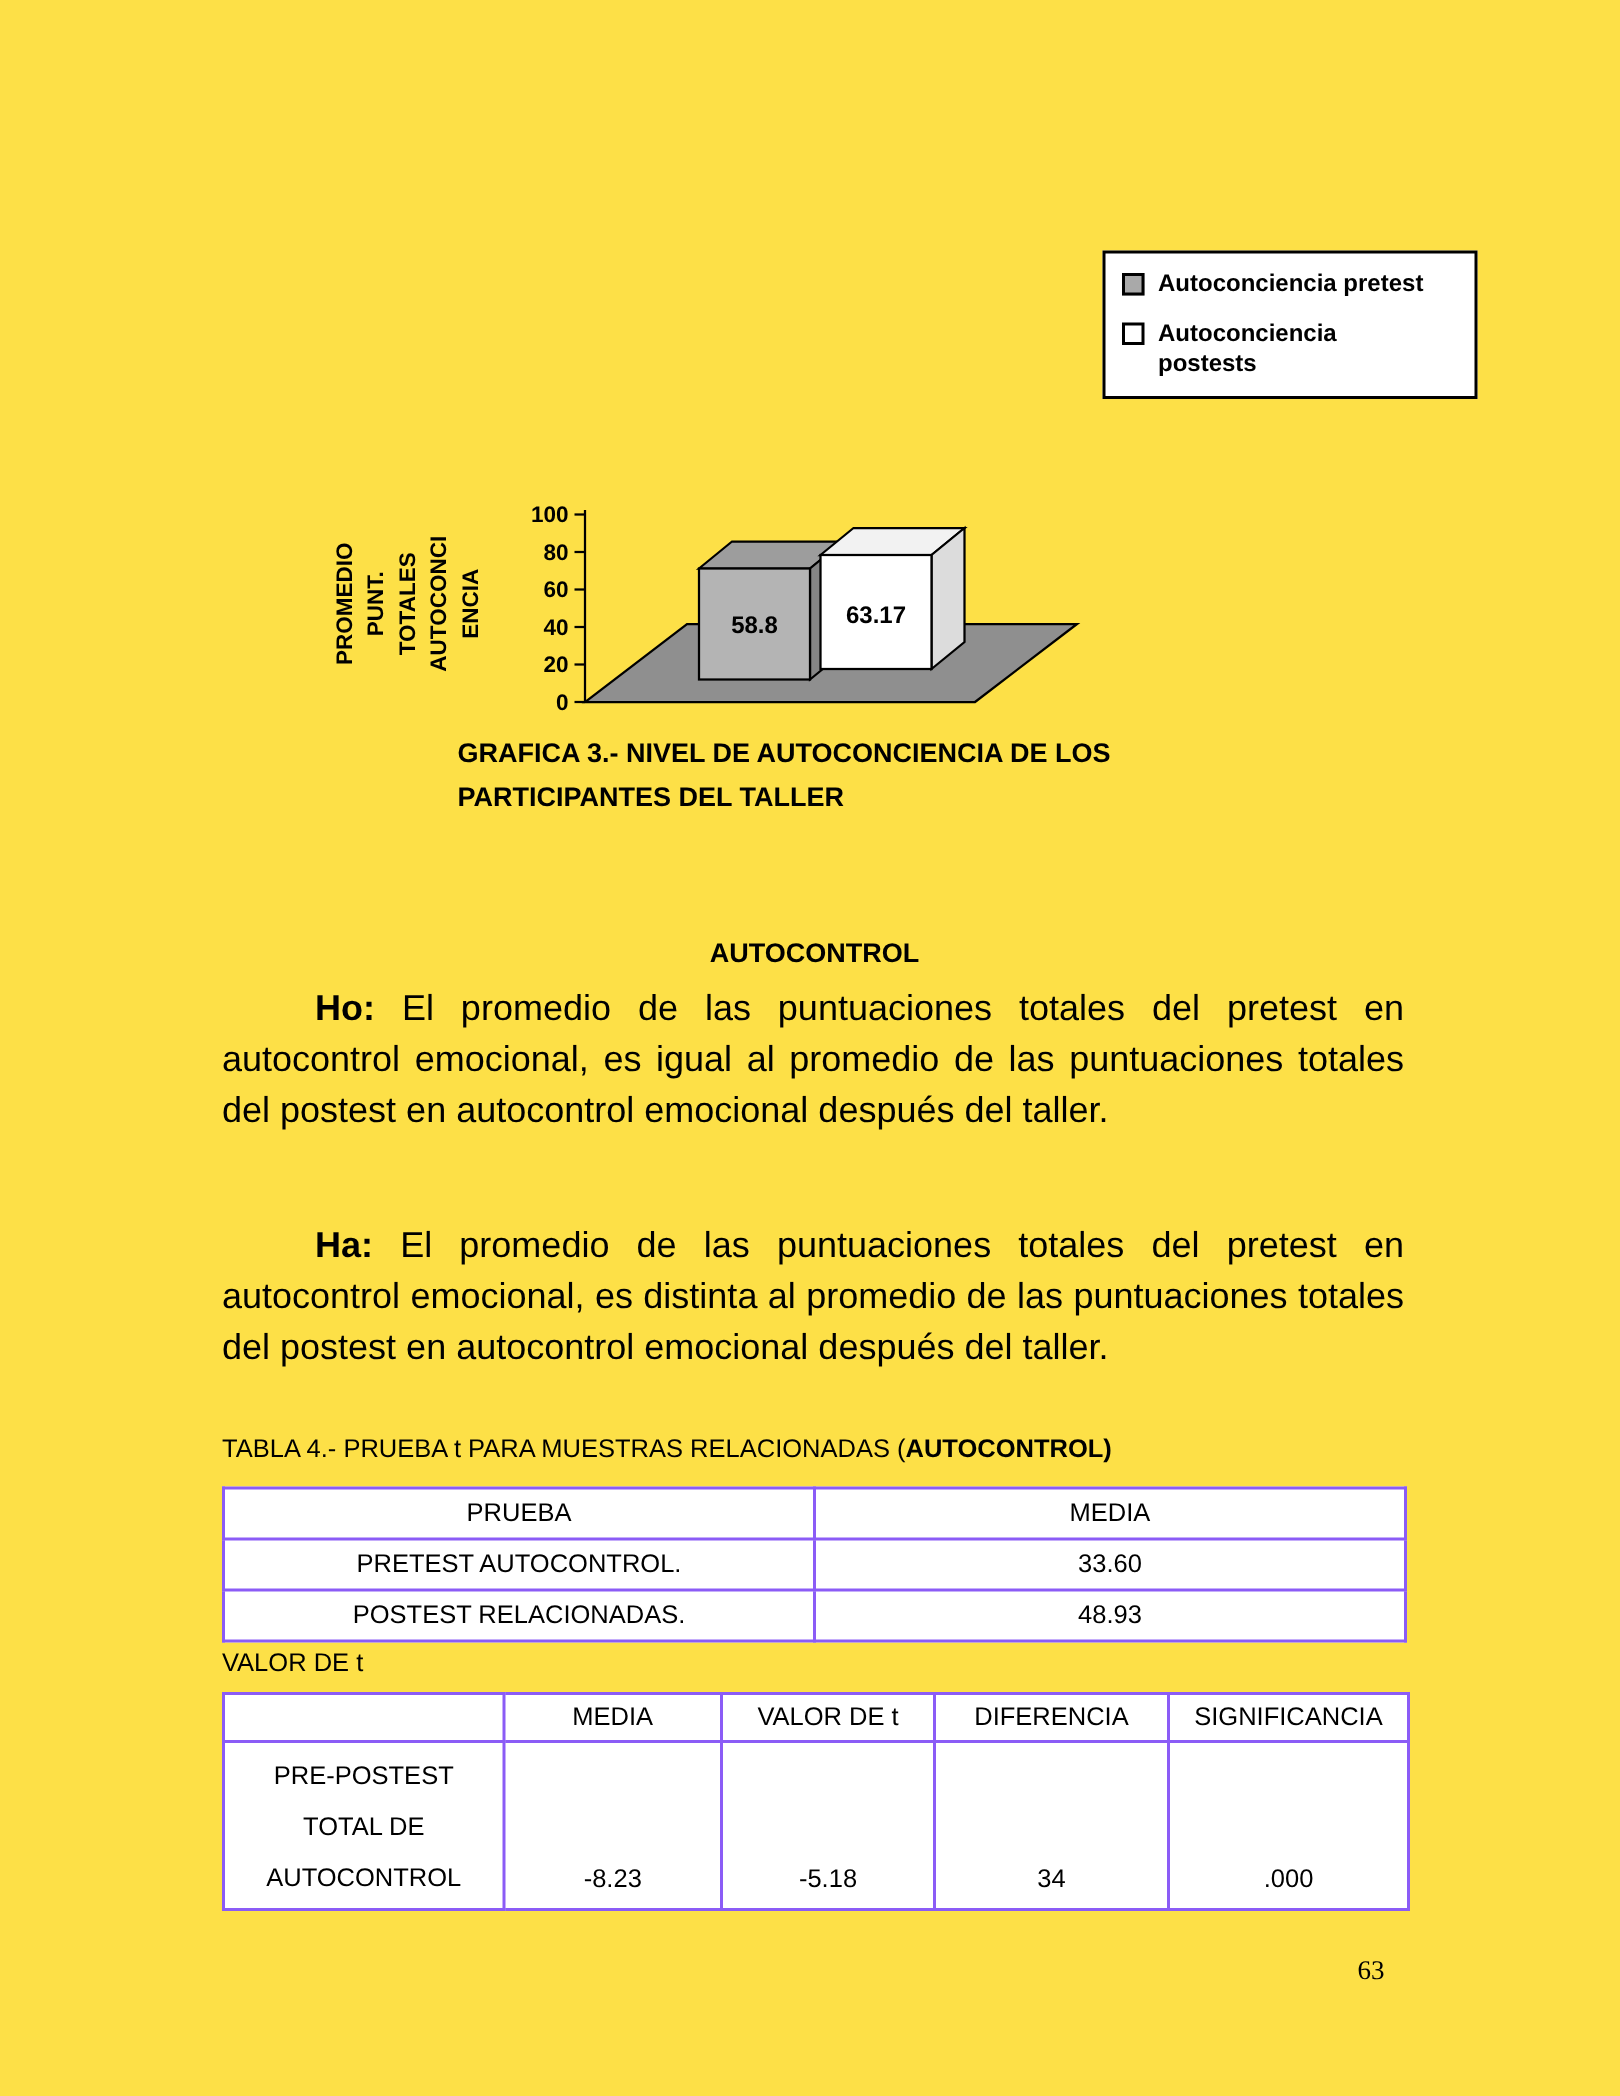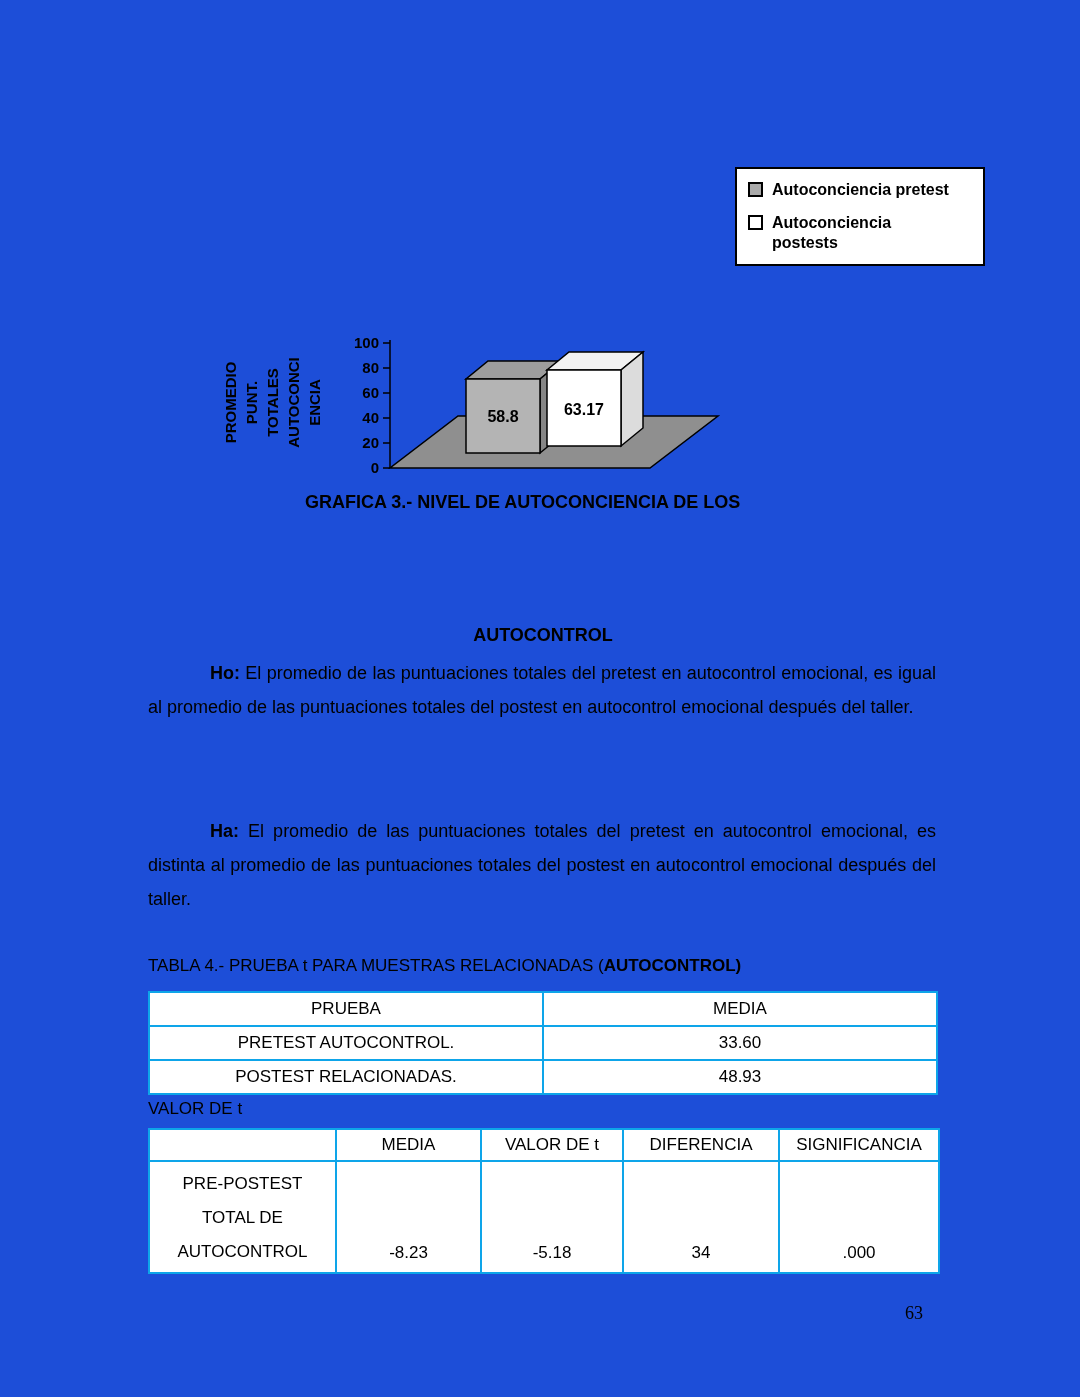--- a/index.html
+++ b/index.html
@@ -1,18 +1,18 @@
 <!DOCTYPE html>
 <html><head>
 <meta charset="utf-8">
 <style>
   * { margin:0; padding:0; box-sizing:border-box; }
   html, body { background:#ffffff; }
   body { font-family:"Liberation Sans", sans-serif; color:#000; }
-  .page { position:relative; width:1080px; height:1397px; background:#1d4ed8; margin:0 auto; overflow:hidden; }
+  .page { position:relative; width:1080px; height:1397px; background:#fde047; margin:0 auto; overflow:hidden; }
   .abs { position:absolute; }
   .b { font-weight:bold; }
 
   
   .legend-box { left:735px; top:167px; width:250px; min-height:95px; border:2px solid #000;
                 padding:11px 10px 11px 11px; display:flex; flex-direction:column; gap:13px; background:#fff; }
   .legend-item { display:flex; align-items:flex-start; }
   .swatch { width:15px; height:15px; border:2px solid #000; margin:2px 9px 0 0; flex:0 0 auto; }
   .swatch-gray { background:#a9a9a9; }
   .swatch-white { background:#ffffff; }
@@ -23,28 +23,28 @@
   .chart-svg { left:200px; top:328px; }
   .chart-svg text { font-family:"Liberation Sans", sans-serif; font-weight:bold; fill:#000; }
   .ytick { font-size:15px; text-anchor:end; }
   .bar-label { font-size:16px; text-anchor:middle; }
   .ylabel { left:212px; top:350px; width:120px; transform:rotate(-90deg); transform-origin:50% 50%;
             text-align:center; font-weight:bold; font-size:15px; line-height:21px; }
   .chart-title { left:305px; top:488px; width:600px; text-align:left; font-weight:bold; font-size:18px; line-height:29px; }
 
   
   .heading { left:148px; top:625px; width:790px; text-align:center; font-weight:bold; font-size:18px; }
-  .para { left:148px; width:788px; font-size:18px; line-height:34px; text-align:justify; text-indent:62px; }
+  .para { left:148px; width:788px; font-size:24px; line-height:34px; text-align:justify; text-indent:62px; }
   .para-ho { top:656px; }
   .para-ha { top:790px;margin-top:24px; }
   .caption { left:148px; top:956px; font-size:17px; }
 
   
   .doc-table { border-collapse:collapse; font-size:17px; background:#fff; table-layout:fixed; }
-  .doc-table td, .doc-table th { border:2px solid #0ea5e9; text-align:center; font-weight:normal; padding:0 4px; }
+  .doc-table td, .doc-table th { border:2px solid #8b5cf6; text-align:center; font-weight:normal; padding:0 4px; }
   .media-table { left:148px; top:991px; width:790px; }
   .media-table td, .media-table th { height:34px; }
   .valor-label { left:148px; top:1099px; font-size:17px; }
   .t-table { left:148px; top:1128px; width:790px; }
   .t-table th { height:32px; }
   .t-table .label-cell { line-height:34px; padding:5px 4px 3px; }
   .t-table .val-cell { vertical-align:bottom; padding-bottom:9px; }
 
   .page-number { left:905px; top:1303px; font-family:"Liberation Serif", serif; font-size:18px; }
 </style>
@@ -100,20 +100,21 @@
   <div class="abs ylabel">
     <div>PROMEDIO</div>
     <div>PUNT.</div>
     <div>TOTALES</div>
     <div>AUTOCONCI</div>
     <div>ENCIA</div>
   </div>
 
   <div class="abs chart-title">
     <div>GRAFICA 3.- NIVEL DE AUTOCONCIENCIA DE LOS</div>
+    <div>PARTICIPANTES DEL TALLER</div>
   </div>
 
   <div class="abs heading">AUTOCONTROL</div>
 
   <p class="abs para para-ho"><span class="b">Ho:</span><span> El promedio de las puntuaciones totales del pretest en autocontrol emocional, es igual al promedio de las puntuaciones totales del postest en autocontrol emocional después del taller.</span></p>
 
   <p class="abs para para-ha"><span class="b">Ha:</span><span> El promedio de las puntuaciones totales del pretest en autocontrol emocional, es distinta al promedio de las puntuaciones totales del postest en autocontrol emocional después del taller.</span></p>
 
   <div class="abs caption"><span>TABLA 4.- PRUEBA t PARA MUESTRAS RELACIONADAS (</span><span class="b">AUTOCONTROL)</span></div>
 

